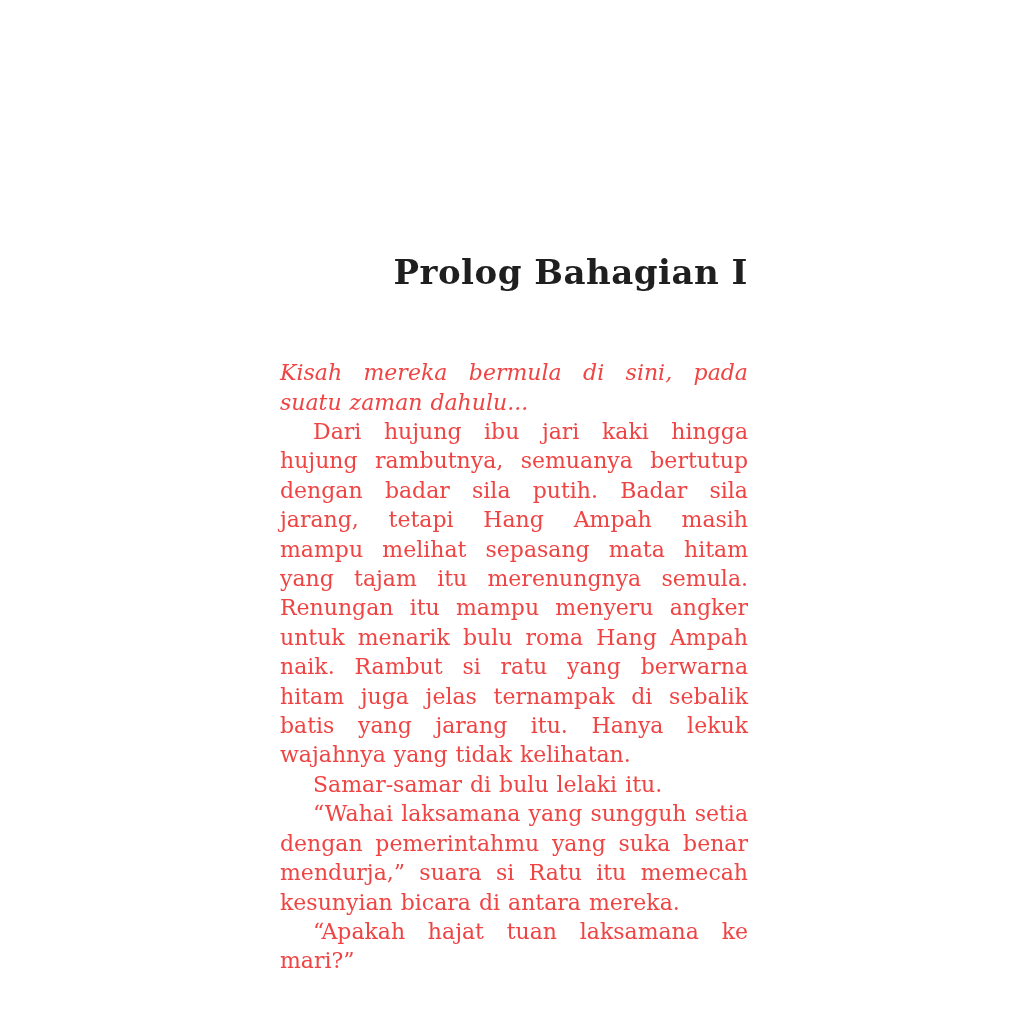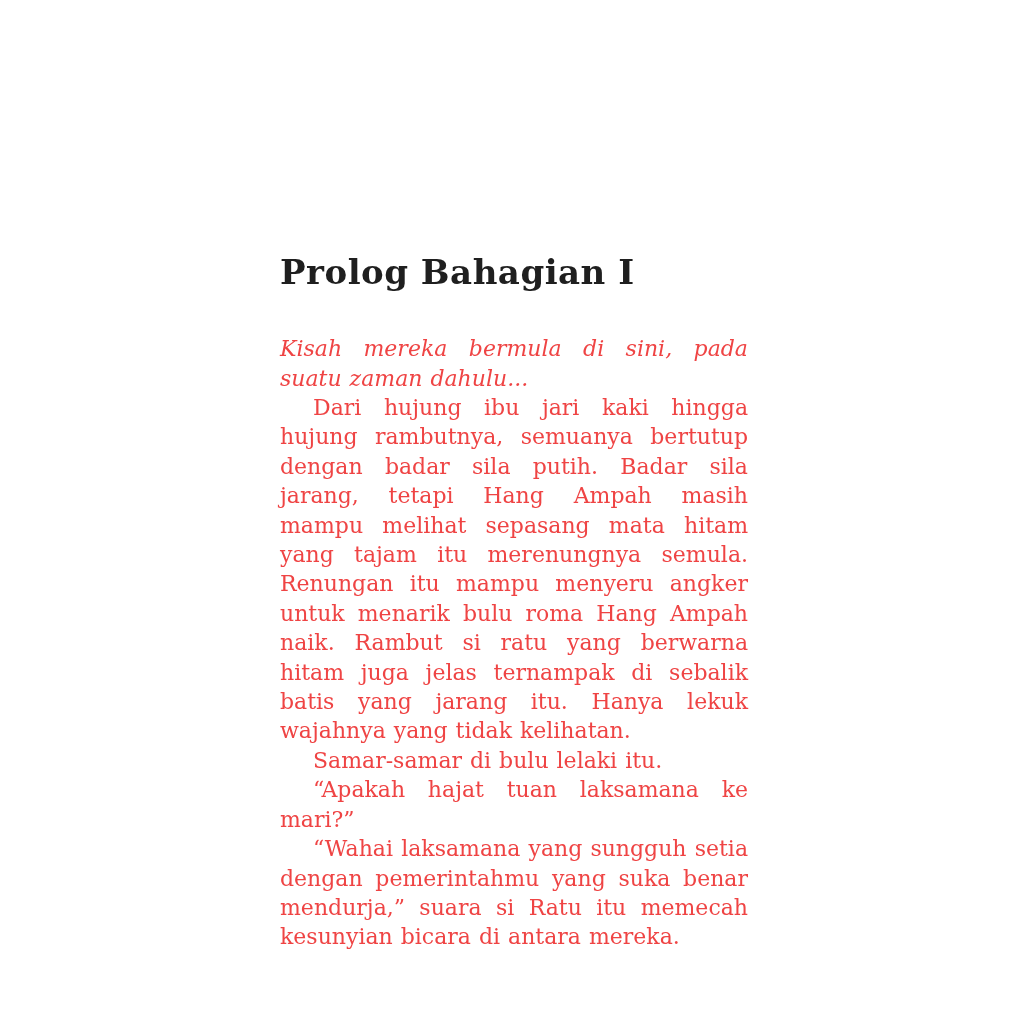--- a/index.html
+++ b/index.html
@@ -15,22 +15,22 @@
     overflow: hidden;
     font-family: "DejaVu Serif", serif;
   }
   .content {
     position: absolute;
     left: 280px;
     top: 250px;
     width: 468px;
   }
   .chapter-title {
-    margin: 0 0 40px 0;
-    text-align: left;
+    margin: 0 0 64px 0;
+    text-align: right;
     font-size: 34px;
     line-height: 1.3;
     font-weight: bold;
     color: #1f1f1f;
     letter-spacing: 0.5px;
   }
   .body-text p.para {
     margin: 0;
     font-size: 22px;
     line-height: 29.4px;
@@ -48,17 +48,17 @@
 </head>
 <body>
 
 <div class="page">
   <div class="content">
     <h1 class="chapter-title">Prolog Bahagian I</h1>
     <div class="body-text">
         <p class="para italic">Kisah mereka bermula di sini, pada suatu zaman dahulu...</p>
         <p class="para indent">Dari hujung ibu jari kaki hingga hujung rambutnya, semuanya bertutup dengan badar sila putih. Badar sila jarang, tetapi Hang Ampah masih mampu melihat sepasang mata hitam yang tajam itu merenungnya semula. Renungan itu mampu menyeru angker untuk menarik bulu roma Hang Ampah naik. Rambut si ratu yang berwarna hitam juga jelas ternampak di sebalik batis yang jarang itu. Hanya lekuk wajahnya yang tidak kelihatan.</p>
         <p class="para indent">Samar-samar di bulu lelaki itu.</p>
+        <p class="para indent">“Wahai laksamana yang sungguh setia dengan pemerintahmu yang suka benar mendurja,” suara si Ratu itu memecah kesunyian bicara di antara mereka.</p>
         <p class="para indent">“Apakah hajat tuan laksamana ke mari?”</p>
-        <p class="para indent">“Wahai laksamana yang sungguh setia dengan pemerintahmu yang suka benar mendurja,” suara si Ratu itu memecah kesunyian bicara di antara mereka.</p>
       </div>
   </div>
 </div>
 
 </body></html>

